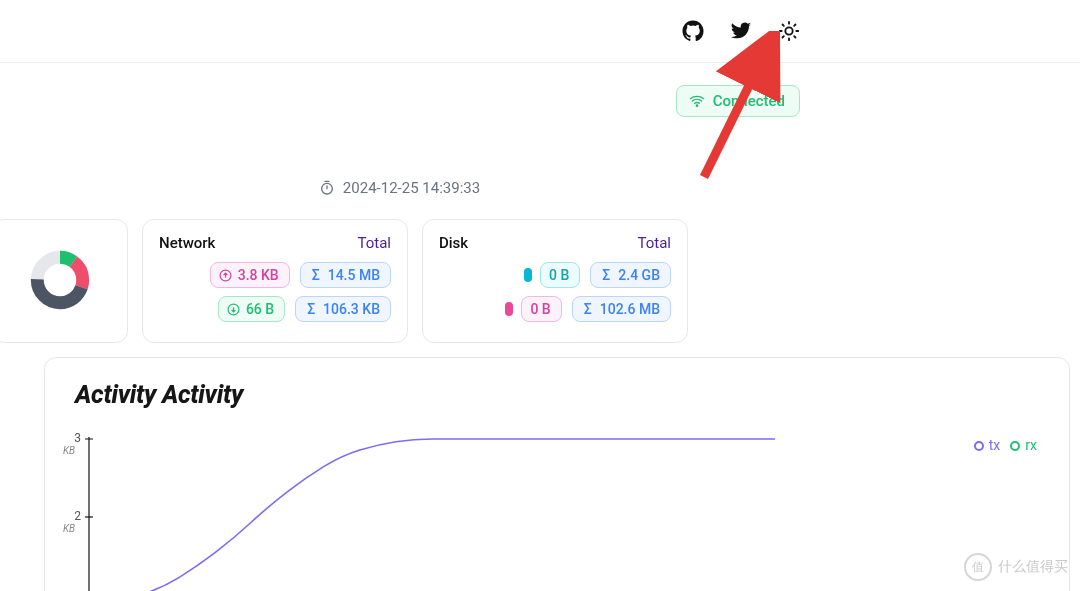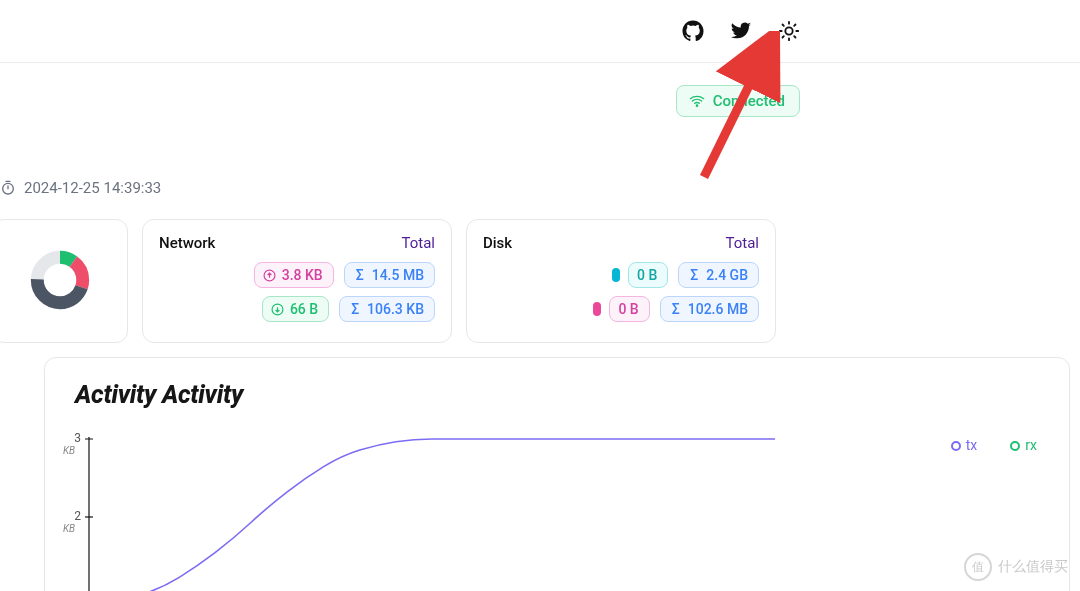--- a/index.html
+++ b/index.html
@@ -40,21 +40,21 @@
   display: flex;
   align-items: center;
   gap: 8px;
   font-size: 15px;
   font-weight: 500;
 }
 
 
 .timestamp-row {
   display: flex;
-  justify-content: flex-start;
+  justify-content: center;
   align-items: center;
   gap: 8px;
   padding: 62px 281px 0 0;
   color: #6b7280;
   font-size: 15px;
 }
 
 
 .cards-row {
   display: flex;
@@ -68,21 +68,21 @@
   border-radius: 12px;
   padding: 14px 16px 16px 16px;
   height: 124px;
 }
 .card-ring {
   width: 136px;
   display: flex;
   align-items: center;
   justify-content: center;
 }
-.card-net, .card-disk { width: 310px; }
+.card-net, .card-disk { width: 266px; }
 
 .card-title-row {
   display: flex;
   justify-content: space-between;
   align-items: baseline;
   margin-bottom: 10px;
 }
 .card-title { font-size: 15px; color: #111; font-weight: 500; }
 .card-total { font-size: 15px; color: #4c1d95; }
 
@@ -129,21 +129,21 @@
   margin-top: 28px;
   height: 170px;
 }
 .chart svg { position:absolute; left:0; top:0; }
 .ylabel { position:absolute; font-size:12px; color:#555; text-align:right; width:24px; }
 .yunit { position:absolute; font-size:10px; font-style:italic; color:#888; width:24px; text-align:center; }
 
 .legend {
   position:absolute;
   top:0; right:4px;
-  display:flex; gap:29px;
+  display:flex; gap:6px;
   font-size:14px; color:#111;
 }
 .legend span { display:flex; align-items:center; gap:5px; }
 .legend .swatch { width:14px; height:2px; position:relative; }
 .legend .swatch::after { content:''; position:absolute; left:4px; top:-3px; width:6px; height:6px; border-radius:50%; border:2px solid currentColor; background:#fff; }
 
 
 .red-arrow {
   position:absolute;
   left:690px; top:31px;

